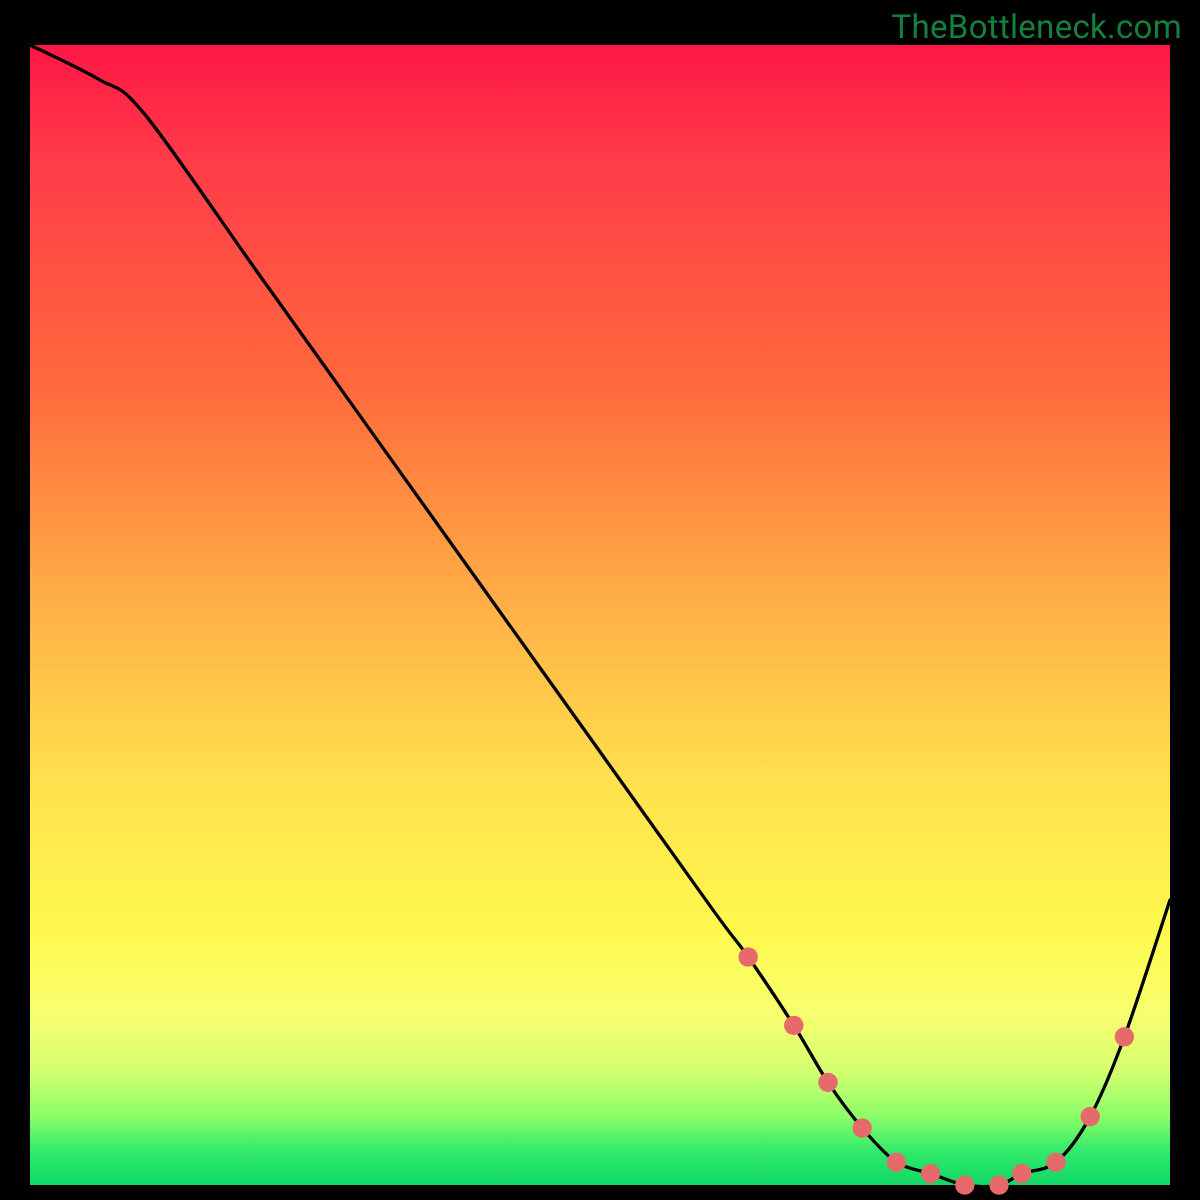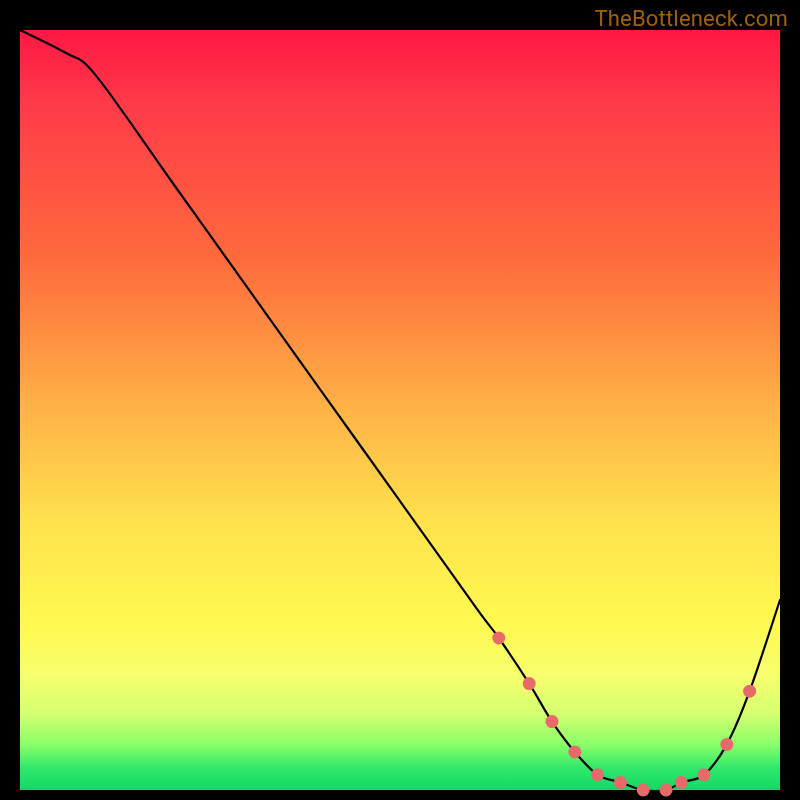--- a/index.html
+++ b/index.html
@@ -45,21 +45,21 @@
     left: 0;
     top: 0;
     width: 760px;
     height: 760px;
     overflow: visible;
   }
   .attribution {
     position: absolute;
     top: 6px;
     right: 12px;
-    color: #a16207;
+    color: #15803d;
     font-size: 22px;
     font-weight: 400;
     letter-spacing: 0.2px;
   }
 </style>
 </head>
 <body>
 
 <div class="attribution">TheBottleneck.com</div>
 

